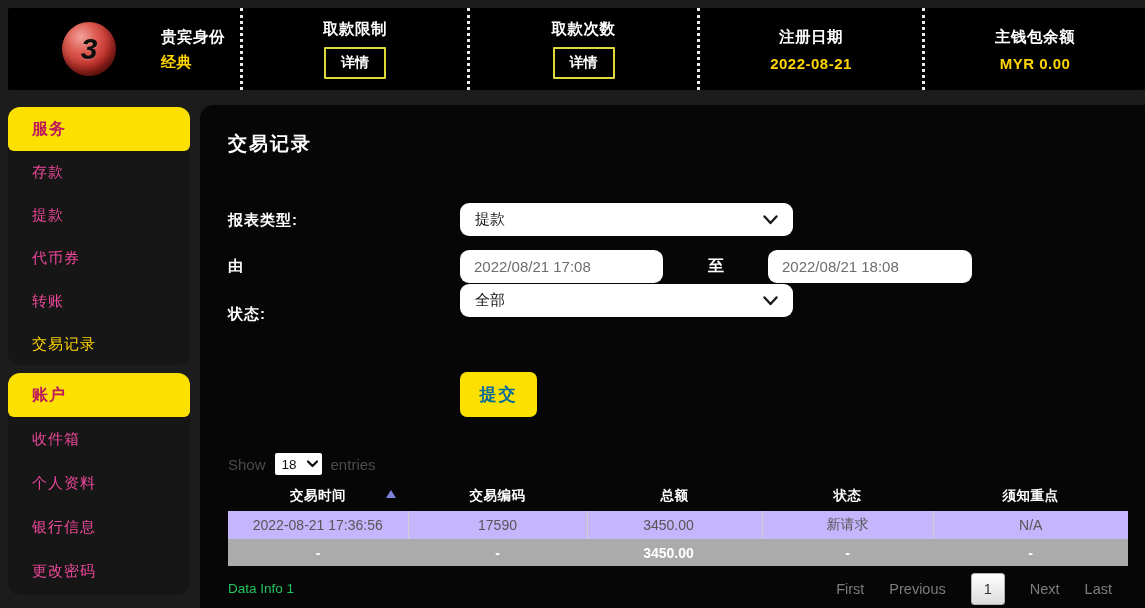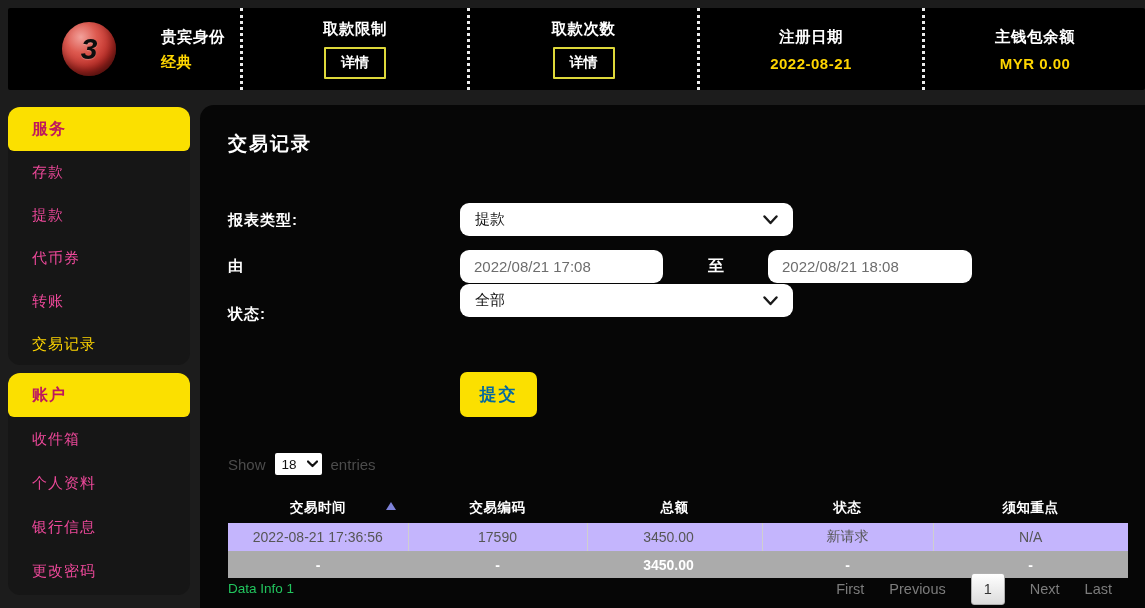--- a/index.html
+++ b/index.html
@@ -51,21 +51,21 @@
     cursor:pointer; font-family:inherit; }
 
   
   .entries-bar { position:absolute; left:28px; top:348px; display:flex; align-items:center; gap:9px;
     color:#4c4c4c; font-size:15px; }
   .mini-select { width:47px; height:22px; background:#fff; border-radius:2px; display:flex; align-items:center;
     padding:0 4px 0 7px; color:#111; font-size:13.5px; cursor:pointer; }
   .mini-select .chev { margin-left:auto; display:flex; align-items:center; }
 
   
-  .tx-table { position:absolute; left:28px; top:388px; width:900px; border-collapse:collapse; table-layout:fixed; }
+  .tx-table { position:absolute; left:28px; top:376px; width:900px; border-collapse:collapse; table-layout:fixed; }
   .tx-table th { height:30px; color:#fff; font-size:13.5px; font-weight:700; text-align:center; position:relative; letter-spacing:.5px; }
   .tx-table td { height:28px; font-size:14px; text-align:center; }
   .row-data td { background:#c4b5fd; color:#565656; border-right:1px solid #cfcfcf; }
   .row-data td:last-child { border-right:none; }
   .row-footer td { background:#ababab; color:#fff; font-weight:700; height:27px; }
   .col-amount { text-align:center; padding-right:12px; }
   .sort-asc { position:absolute; right:12px; top:9px; width:0; height:0;
     border-left:5px solid transparent; border-right:5px solid transparent; border-bottom:8px solid #7e82d9; }
 
   

